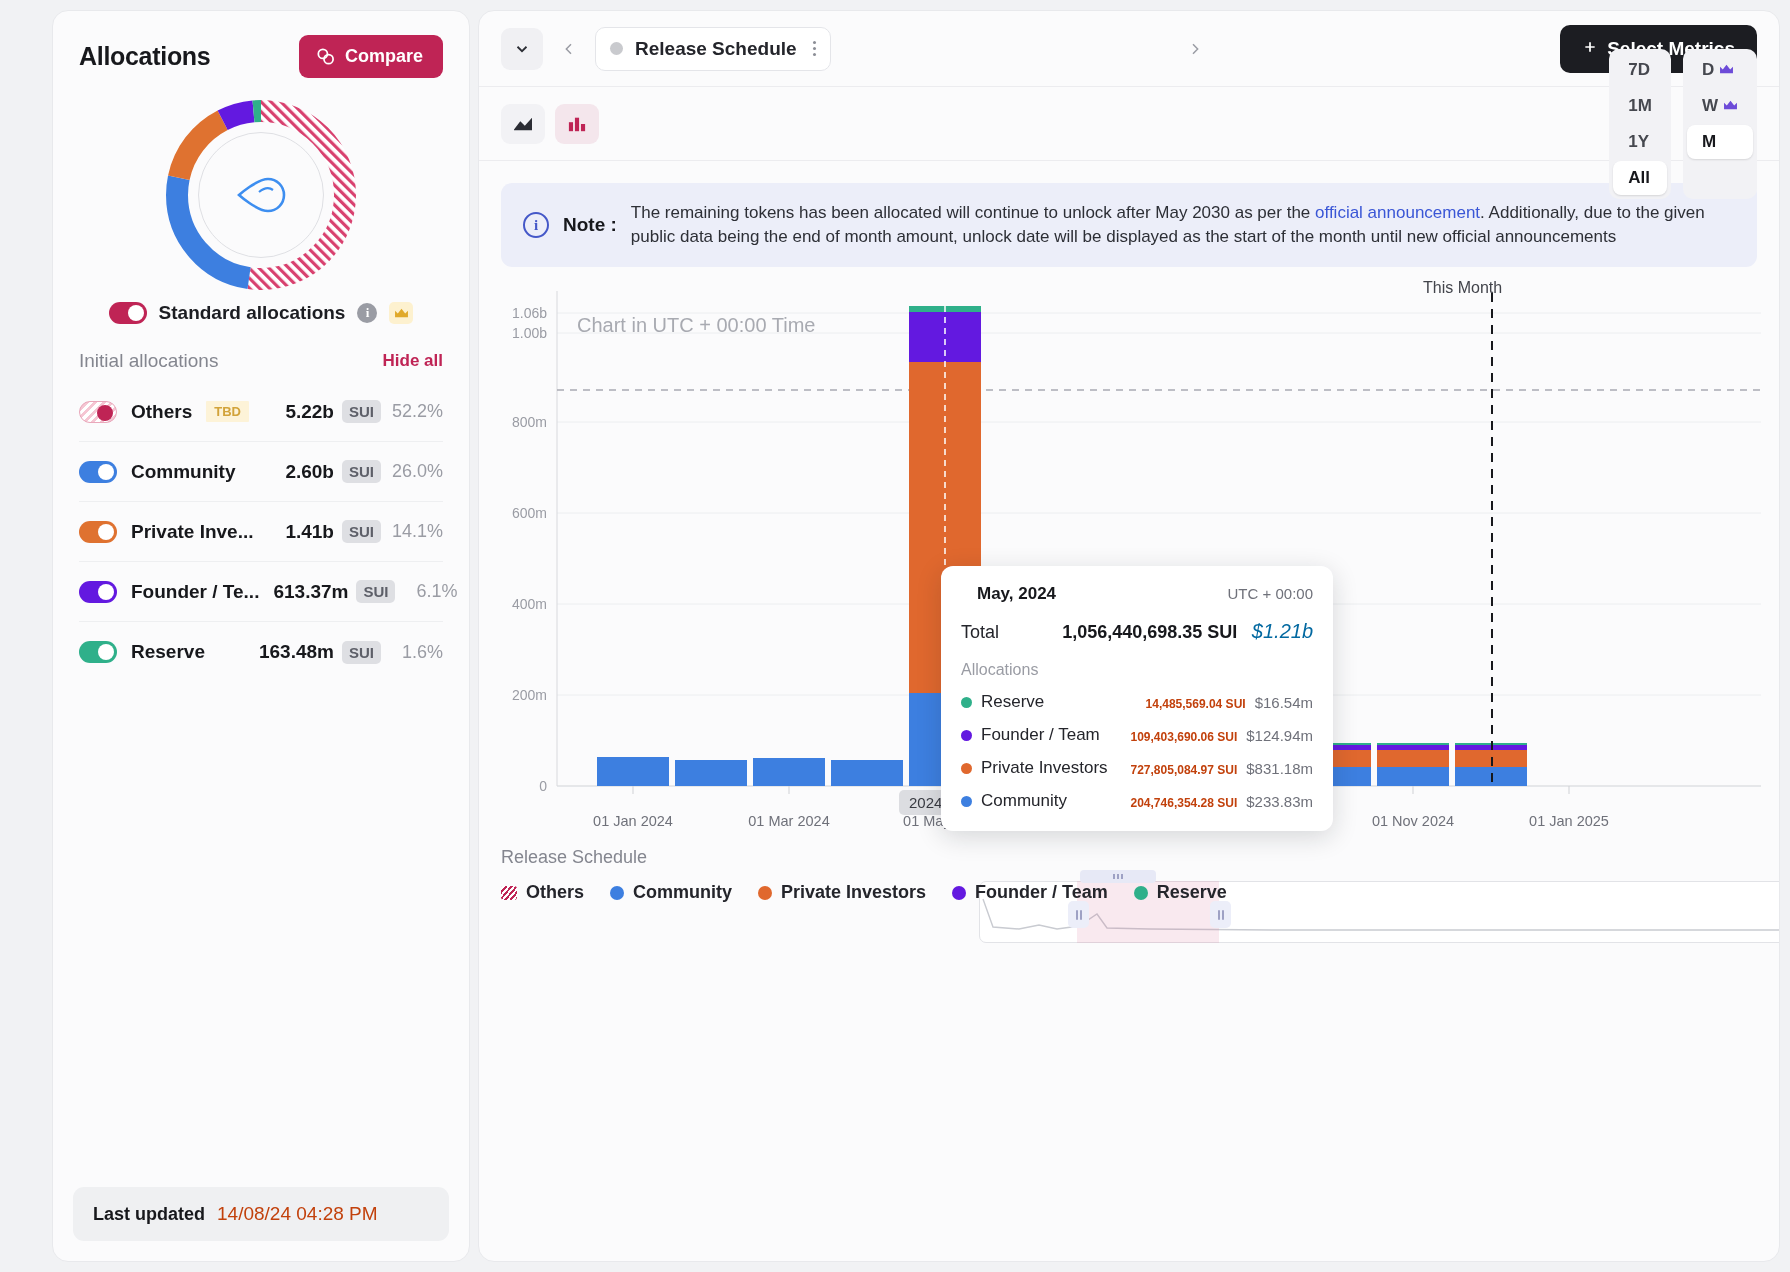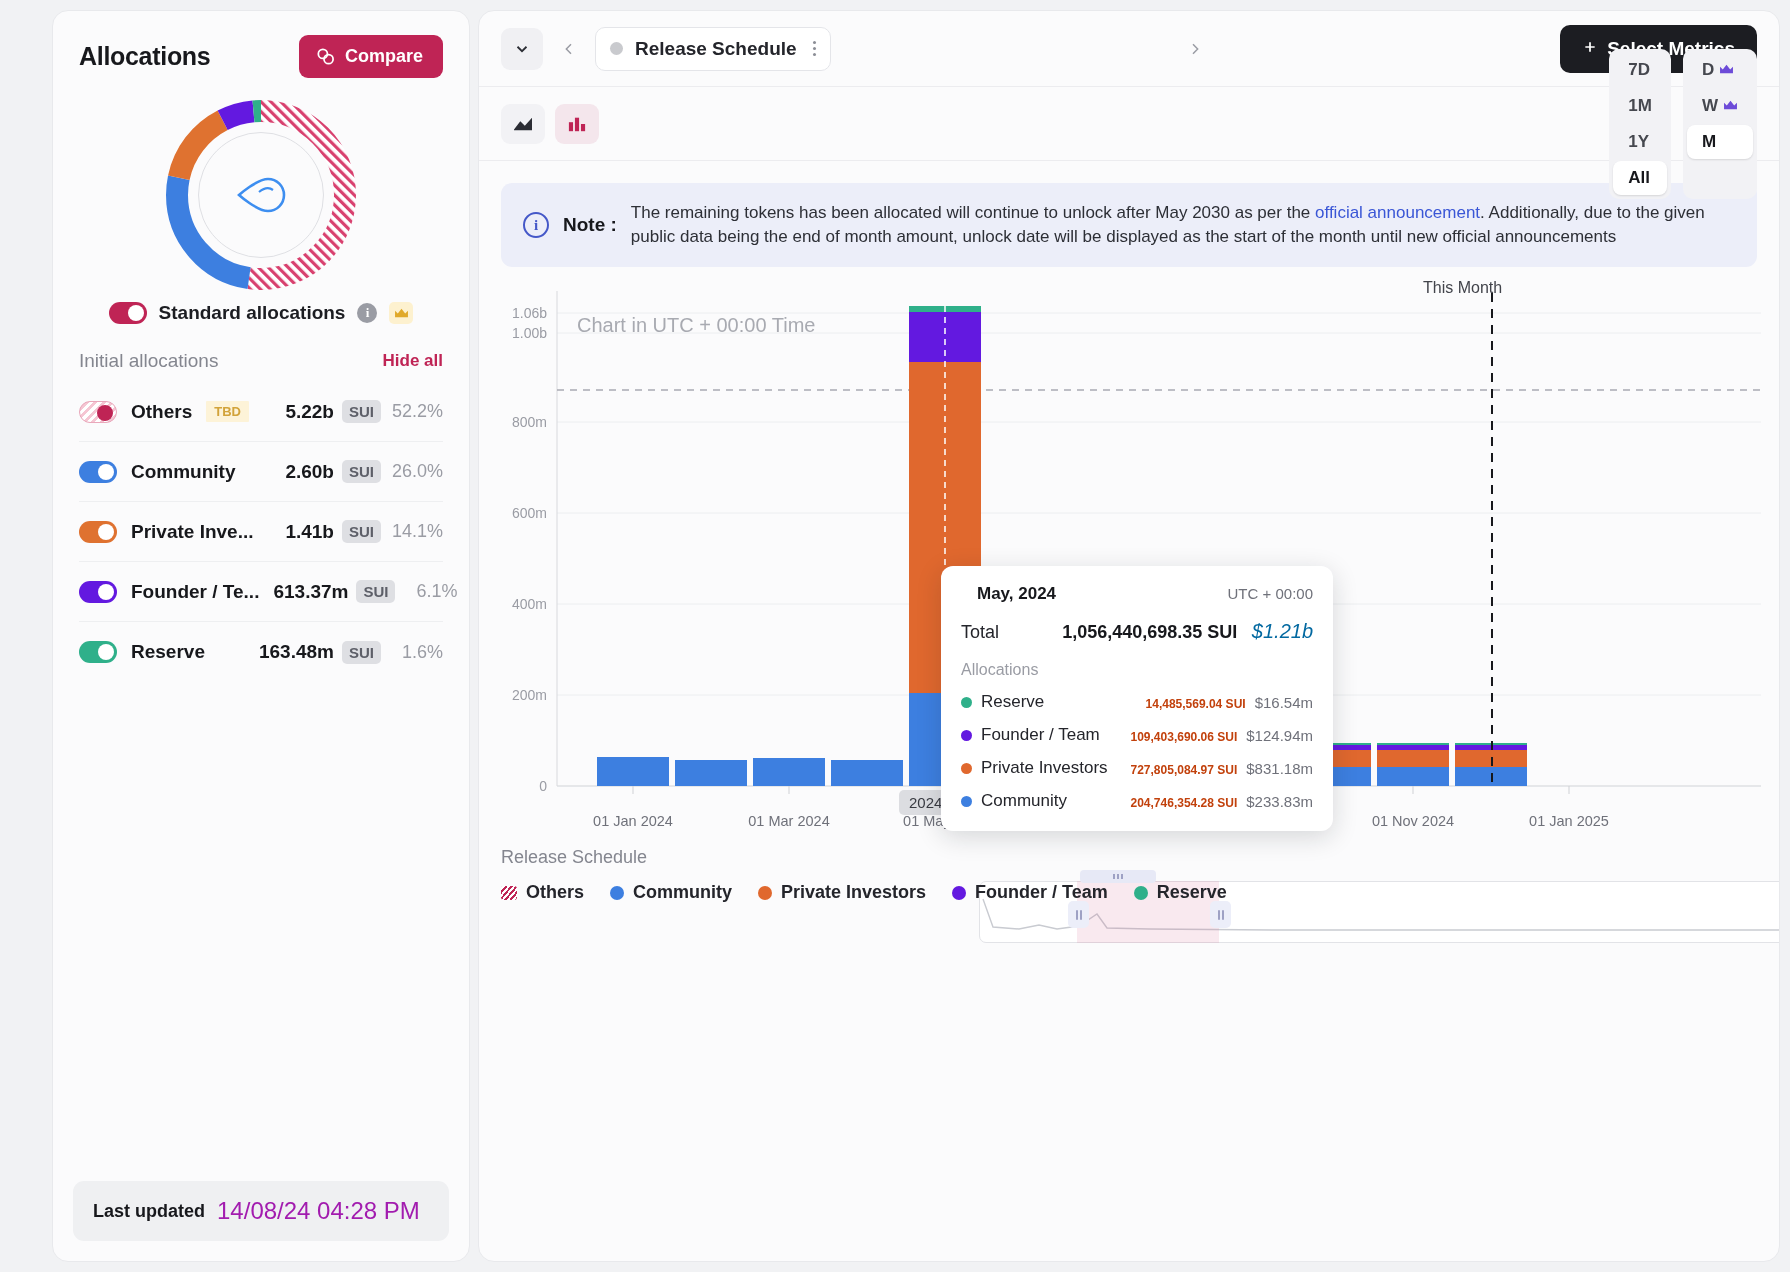--- a/index.html
+++ b/index.html
@@ -120,21 +120,21 @@
     background:#dedfe3; border-radius:5px; padding:3px 7px;
   }
   .alloc-pct { font-size:18px; color:#9a9ca4; min-width:54px; text-align:right; }
 
   .last-updated {
     position:absolute; left:20px; right:20px; bottom:20px;
     background:#eff0f2; border-radius:11px;
     padding:16px 20px; display:flex; gap:12px; align-items:center;
   }
   .lu-label { font-size:18px; font-weight:700; color:#17181c; }
-  .lu-val { font-size:24px; color:#a21caf; }
+  .lu-val { font-size:19px; color:#c2410c; }
 
   
   .main {
     left: 478px; top: 10px;
     width: 1302px; height: 1252px;
     overflow: hidden;
   }
   .main-top {
     display:flex; align-items:center; gap:10px;
     padding: 18px 22px; border-bottom:1px solid #ececef;

